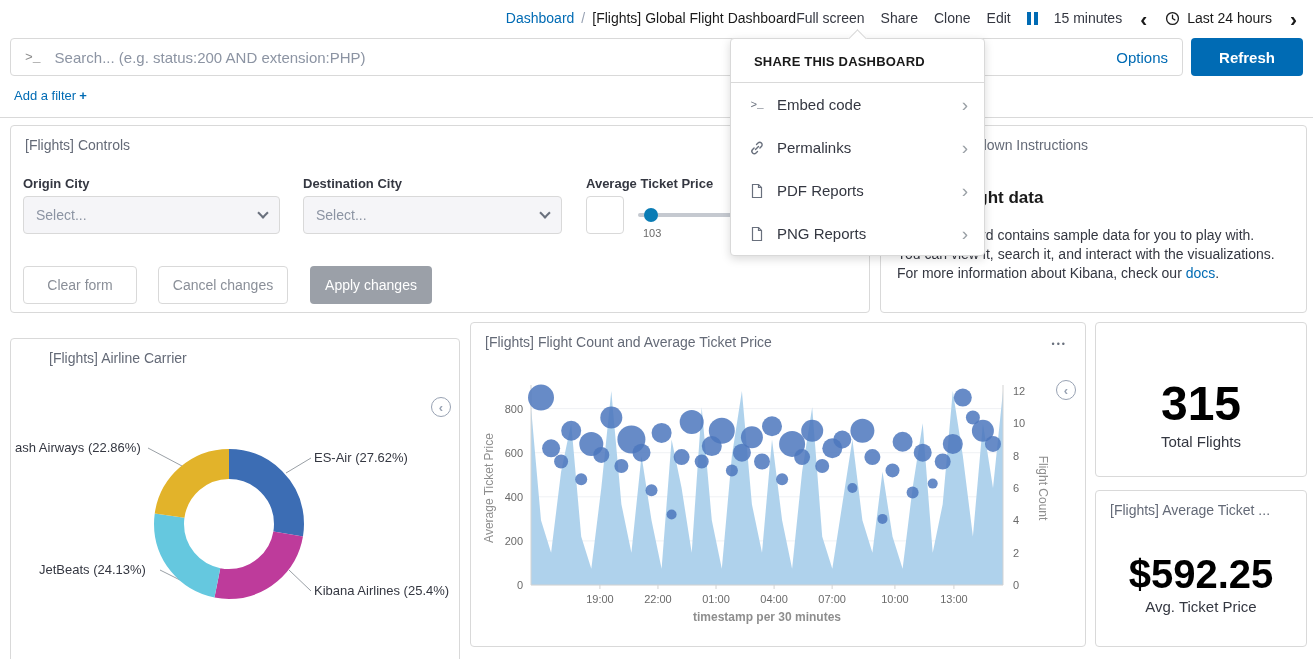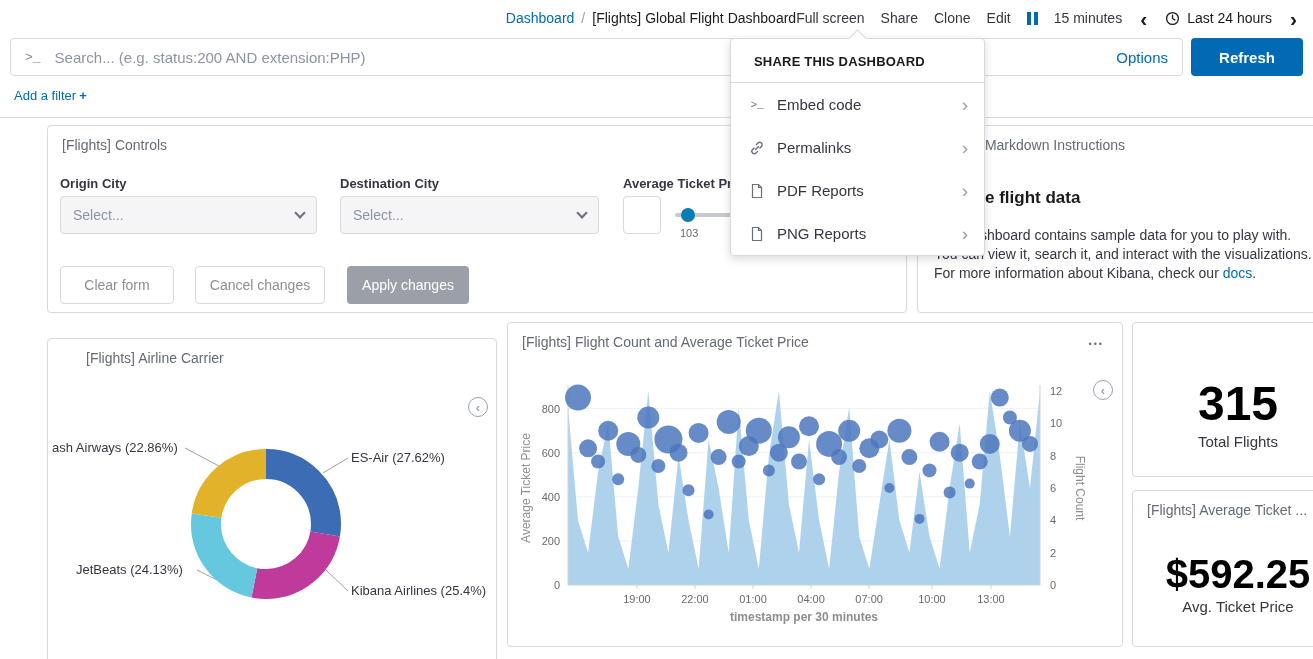--- a/index.html
+++ b/index.html
@@ -32,21 +32,21 @@
   .search-input::placeholder { color:#8C94A3; }
   .options-link { color:#006BB4; font-size:15px; cursor:pointer; margin-left:10px; }
   .refresh-btn { width:112px; height:38px; background:#006BB4; color:#fff; border:none; border-radius:4px; font-size:15px; font-weight:bold; cursor:pointer; font-family:inherit; }
 
   
   .filter-row { height:40px; padding:10px 14px; border-bottom:1px solid #D9D9D9; font-size:13px; }
   .add-filter { color:#006BB4; cursor:pointer; }
   .add-filter .plus { font-weight:bold; margin-left:3px; }
 
   
-  .dashboard { position:absolute; left:0; top:118px; right:0; bottom:0; background:#fff;margin-left:37px; }
+  .dashboard { position:absolute; left:0; top:118px; right:0; bottom:0; background:#fff; }
   .panel { position:absolute; background:#fff; border:1px solid #D9D9D9; border-radius:4px; }
   .panel-title { font-size:14px; color:#646A77; padding:11px 14px 0; white-space:nowrap; overflow:hidden; text-overflow:ellipsis; }
 
   
   .ctl-label { position:absolute; font-size:13px; font-weight:bold; color:#343741; }
   .select { position:absolute; height:38px; background:#F5F5F8; border:1px solid #D9D9D9; border-radius:4px; display:flex; align-items:center; justify-content:space-between; padding:0 12px; color:#8C94A3; font-size:14px; cursor:pointer; }
   .chev-down { width:8px; height:8px; border-right:2px solid #69707D; border-bottom:2px solid #69707D; transform:rotate(45deg); margin-top:-5px; }
   .price-box { position:absolute; width:38px; height:38px; border:1px solid #D9D9D9; border-radius:4px; background:#fff; outline:none; padding:0 6px; font-size:13px; }
   .slider-track { position:absolute; height:4px; background:#C5C9D0; border-radius:2px; }
   .slider-handle { position:absolute; width:14px; height:14px; border-radius:50%; background:#0A7CB5; cursor:pointer; }

